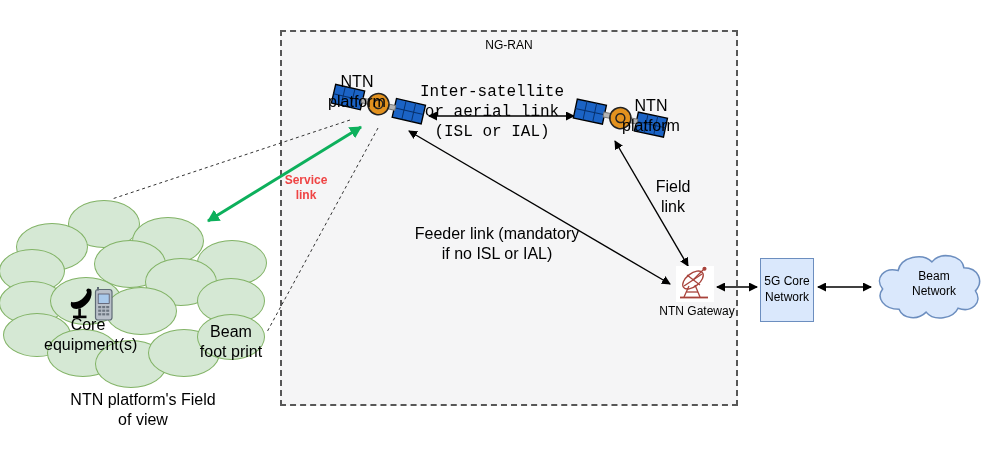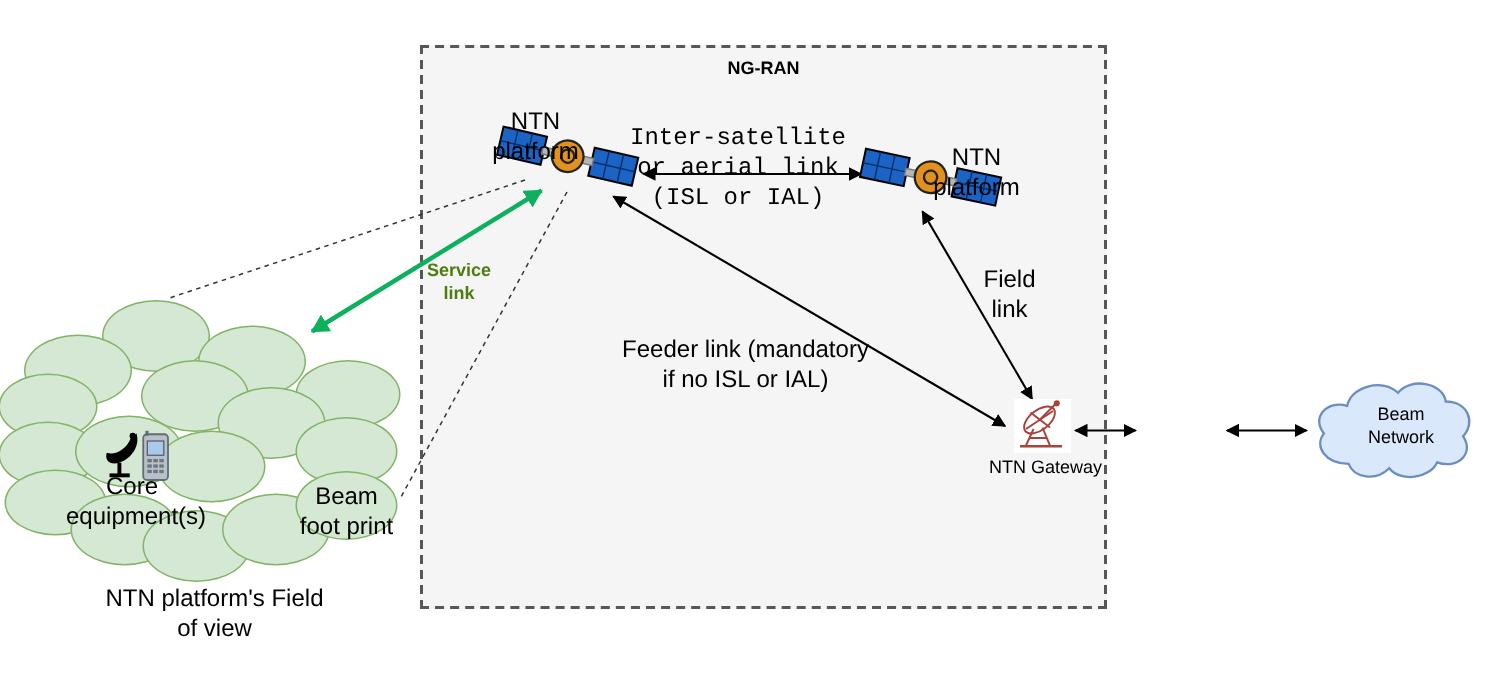--- a/index.html
+++ b/index.html
@@ -6,37 +6,37 @@
   .canvas{
     position:relative;width:1001px;height:450px;overflow:hidden;
     font-family:"Liberation Sans","DejaVu Sans",sans-serif;color:#000;
     background:#ffffff;
   }
   .lbl{position:absolute;text-align:center;line-height:1.25;font-size:16px;transform:translateX(-50%);white-space:normal;}
   .ngran-box{
     position:absolute;left:280px;top:30px;width:458px;height:376px;
     background:#f5f5f6;border:2px dashed #575757;box-sizing:border-box;
   }
-  .ngran-title{position:absolute;left:50%;top:6px;transform:translateX(-50%);font-weight:bold;font-size:12px;}
+  .ngran-title{position:absolute;left:50%;top:6px;transform:translateX(-50%);font-weight:normal;font-size:12px;}
   .ellipse{
     position:absolute;border-radius:50%;
     background:#d5e8d4;border:1.3px solid #82b366;box-sizing:border-box;
   }
   .overlay{position:absolute;left:0;top:0;pointer-events:none;}
   .sat{position:absolute;width:96px;height:40px;}
   .core-box{
     position:absolute;left:760px;top:258px;width:54px;height:64px;
     background:#dae8fc;border:1.5px solid #6c8ebf;box-sizing:border-box;
     display:flex;align-items:center;justify-content:center;text-align:center;
     font-size:12px;line-height:1.3;
   }
   .gw-icon{position:absolute;left:676px;top:266px;width:38px;height:36px;background:#fff;}
   .cloud-wrap{position:absolute;left:872px;top:247px;width:116px;height:80px;}
   .cloud-label{position:absolute;left:932px;top:269px;width:74px;font-size:12px;}
-  .service-label{color:#4d7c0f;font-weight:bold;font-size:12px;}
+  .service-label{color:#ef4444;font-weight:bold;font-size:12px;}
   .caption{position:absolute;left:435px;top:423px;transform:translateX(-50%);font-weight:bold;font-size:15px;white-space:nowrap;}
 </style>
 </head>
 <body>
 
 <div class="canvas">
 
   <div class="ngran-box">
     <div class="ngran-title">NG-RAN</div>
   </div>
@@ -137,20 +137,23 @@
         <line x1="17" y1="14" x2="28" y2="3"></line>
         <circle cx="28.5" cy="2.8" r="1.4" fill="#a8433b"></circle>
         <line x1="13" y1="20" x2="8" y2="31"></line>
         <line x1="19" y1="19" x2="24" y2="31"></line>
         <line x1="10.5" y1="26" x2="22" y2="26"></line>
       </g>
       <line x1="4" y1="31.5" x2="32" y2="31.5" stroke="#a8433b" stroke-width="1.8"></line>
     </svg>
   </div>
 
+  <div class="core-box">
+    <span>5G Core Network</span>
+  </div>
 
   <div class="cloud-wrap">
     <svg width="116" height="80" viewBox="0 0 120 82">
       <path d="M28 64 C 12 64 4 52 11 43 C 2 32 13 20 27 24 C 30 10 52 5 62 15 C 71 4 93 8 95 21 C 110 21 116 35 107 45 C 115 57 103 68 89 63 C 84 74 64 77 56 67 C 47 76 32 74 28 64 Z" fill="#dae8fc" stroke="#6c8ebf" stroke-width="1.6"></path>
     </svg>
   </div>
   <div class="cloud-label lbl" style="transform:none;left:897px;">Beam Network</div>
 
   <div style="position:absolute;left:68px;top:288px;">
     <svg width="26" height="32" viewBox="0 0 26 32">

